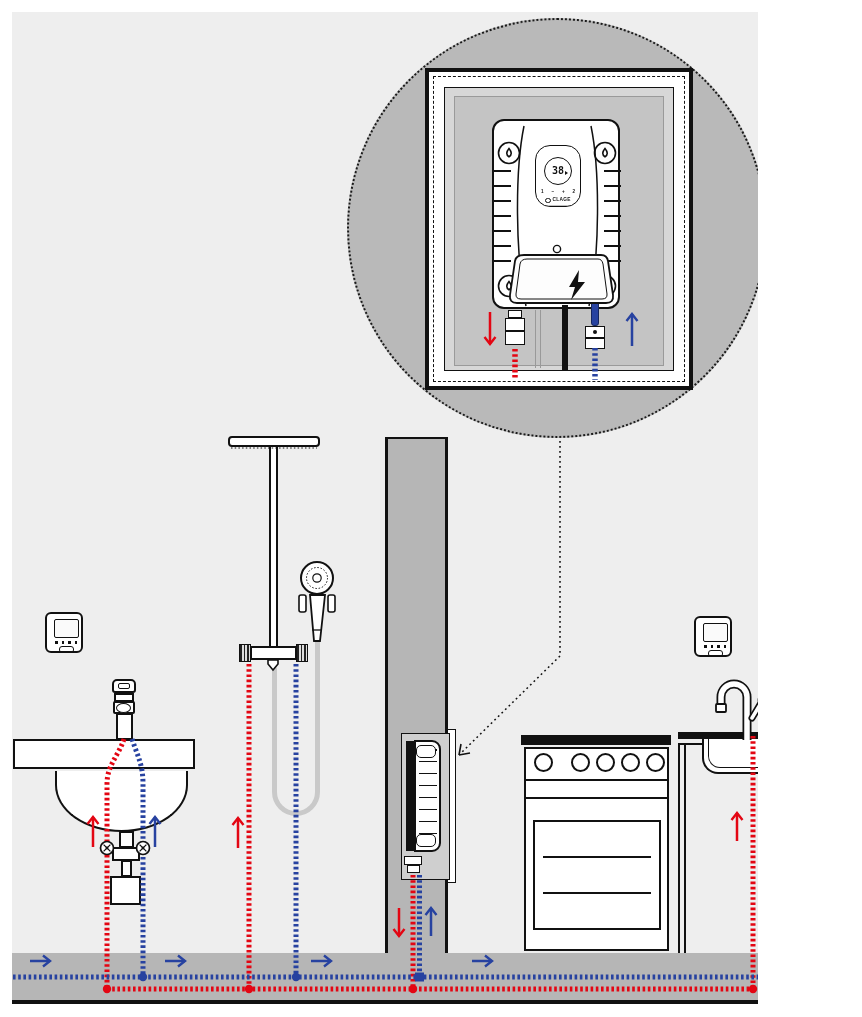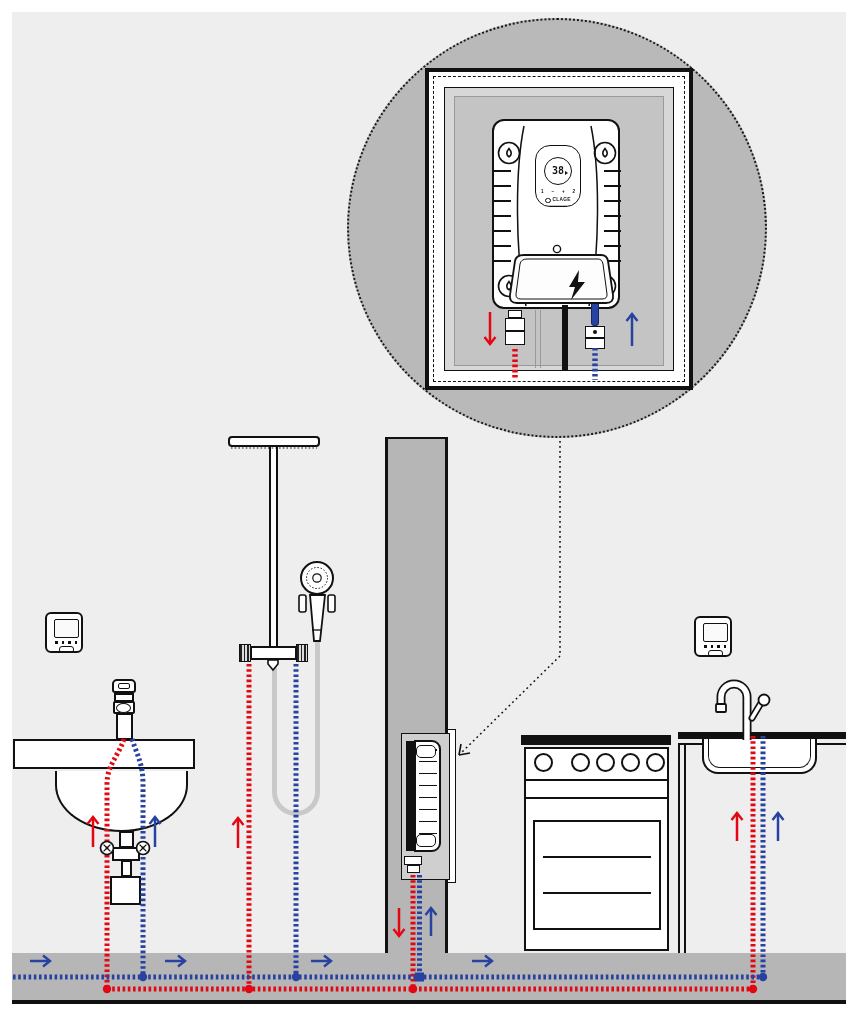--- a/index.html
+++ b/index.html
@@ -1,16 +1,16 @@
 <!DOCTYPE html>
 <html><head>
 <meta charset="utf-8">
 <style>
   html,body{margin:0;padding:0;background:#fff;}
-  #canvas{position:relative;width:846px;height:1017px;background:#fff;overflow:hidden;
+  #canvas{position:relative;width:758px;height:1017px;background:#fff;overflow:hidden;
           font-family:"Liberation Sans",sans-serif;}
   .abs{position:absolute;box-sizing:border-box;}
   
   .wall{left:12px;top:12px;width:838px;height:941px;background:#eeeeee;}
   .floorband{left:12px;top:953px;width:838px;height:47px;background:#b6b6b6;}
   .baseline{left:12px;top:1000px;width:838px;height:4px;background:#111;}
   .column{left:385px;top:437px;width:63px;height:563px;background:#b6b6b6;
           border-left:3px solid #111;border-right:3px solid #111;border-top:2px solid #111;}
   
   .mag-circle{left:347px;top:18px;width:420px;height:420px;border-radius:50%;

